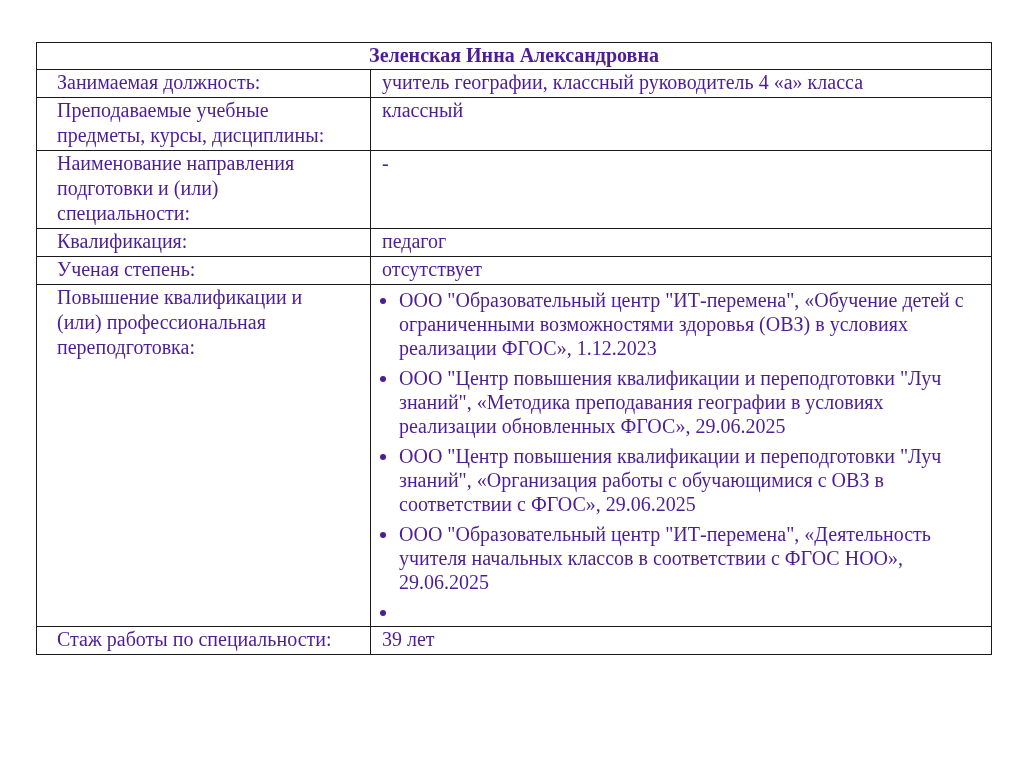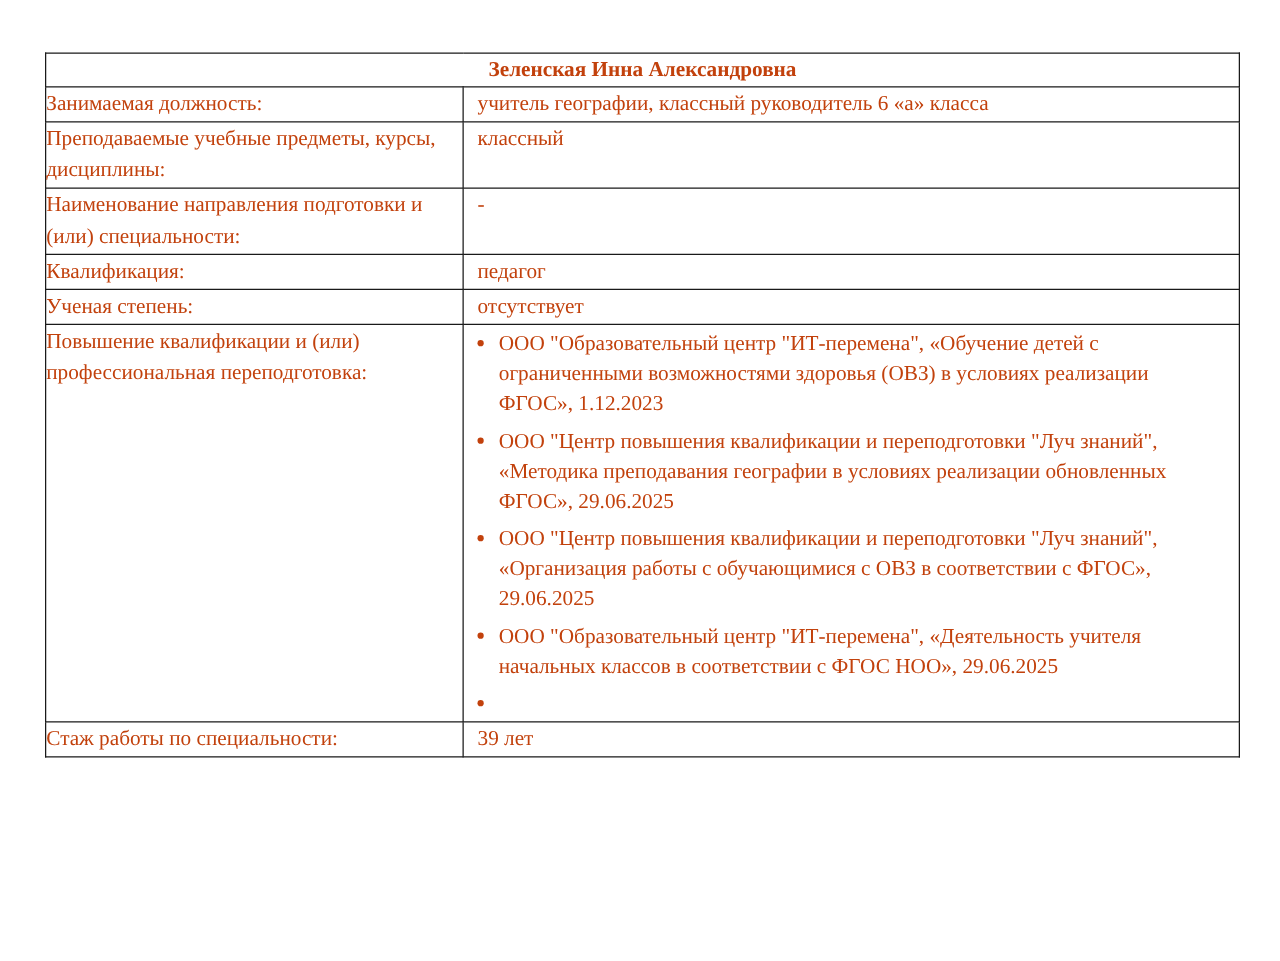--- a/index.html
+++ b/index.html
@@ -24,31 +24,31 @@
     top: 42px;
     width: 955px;
     border-collapse: collapse;
     table-layout: fixed;
   }
   col.c1 { width: 334px; }
   col.c2 { width: 621px; }
   td {
     border: 1.5px solid #1a1a1a;
     vertical-align: top;
-    font-size: 17px;
+    font-size: 20px;
     line-height: 25px;
-    color: #c2410c;
+    color: #4c1d95;
   }
   td.title-cell {
     text-align: center;
     font-weight: bold;
     padding: 0 4px 1px 4px;
   }
   td.label-cell {
-    padding: 0 20px 2px 0;
+    padding: 0 20px 2px 20px;
   }
   td.value-cell {
     padding: 0 6px 2px 11px;
   }
   ul.bullets {
     margin: 3px 0 0 0;
     padding: 0 0 0 17px;
     list-style-type: disc;
   }
   ul.bullets li {
@@ -68,21 +68,21 @@
     <colgroup>
         <col class="c1">
         <col class="c2">
       </colgroup>
     <tbody>
       <tr>
         <td colspan="2" class="title-cell">Зеленская Инна Александровна</td>
       </tr>
       <tr>
         <td class="label-cell">Занимаемая должность:</td>
-        <td class="value-cell">учитель географии, классный руководитель 6 «а» класса</td>
+        <td class="value-cell">учитель географии, классный руководитель 4 «а» класса</td>
       </tr>
       <tr>
         <td class="label-cell">Преподаваемые учебные предметы, курсы, дисциплины:</td>
         <td class="value-cell">классный</td>
       </tr>
       <tr>
         <td class="label-cell">Наименование направления подготовки и (или) специальности:</td>
         <td class="value-cell">-</td>
       </tr>
       <tr>

